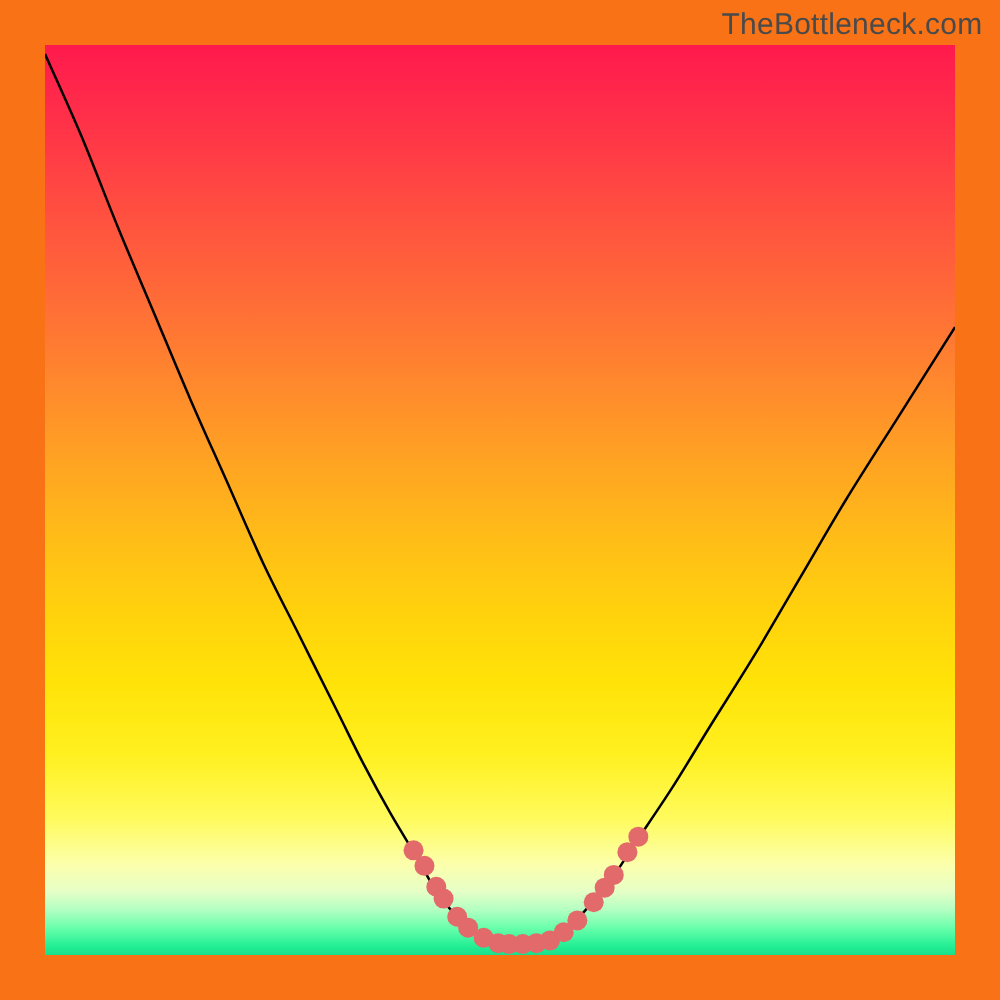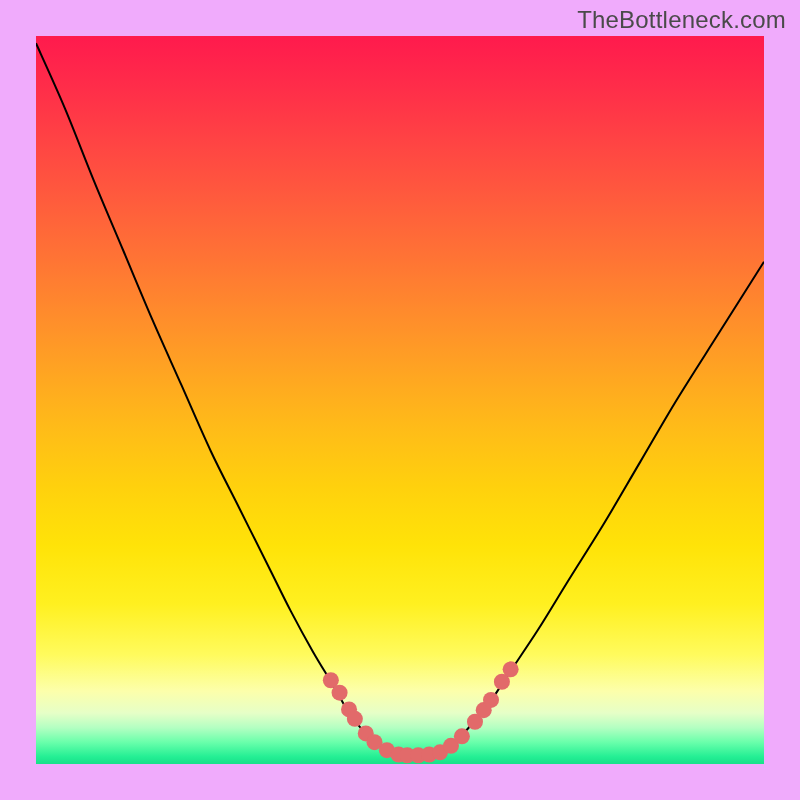--- a/index.html
+++ b/index.html
@@ -8,21 +8,21 @@
     width: 800px;
     height: 800px;
     overflow: hidden;
     background: #000;
     font-family: Arial, Helvetica, sans-serif;
   }
   .frame {
     position: relative;
     width: 800px;
     height: 800px;
-    background: #f0abfc;
+    background: #f97316;
   }
   .watermark {
     position: absolute;
     top: 6px;
     right: 14px;
     color: #4a4a4a;
     font-size: 24px;
     font-weight: 400;
     letter-spacing: 0.2px;
     z-index: 20;

